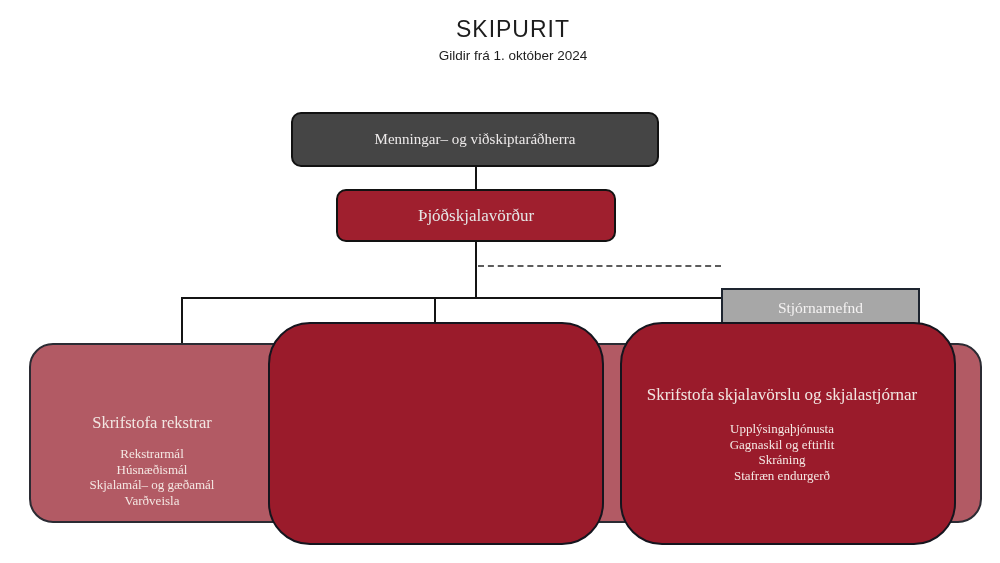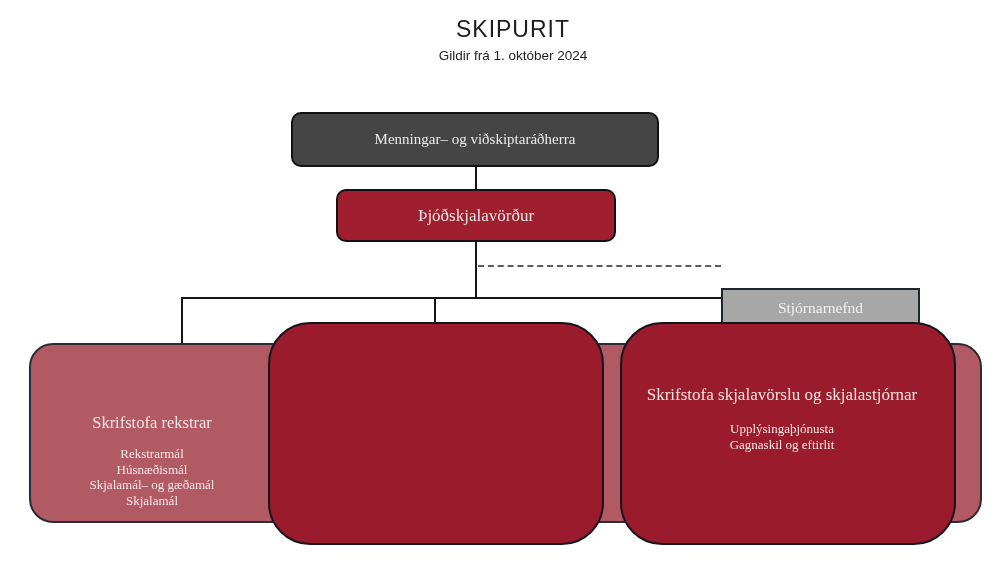--- a/index.html
+++ b/index.html
@@ -160,26 +160,28 @@
   <div class="back-box"></div>
   <div class="dark-box" id="dept-middle-box"></div>
   <div class="dark-box" id="dept-right-box"></div>
 
   <div class="dept-content" id="dept-left-content">
     <div class="dept-title">Skrifstofa rekstrar</div>
     <div class="dept-list">
       <div class="dept-item">Rekstrarmál</div>
       <div class="dept-item">Húsnæðismál</div>
       <div class="dept-item">Skjalamál– og gæðamál</div>
-      <div class="dept-item">Skjalamál</div>
+      <div class="dept-item">Varðveisla</div>
     </div>
   </div>
 
 
   <div class="dept-content" id="dept-right-content">
     <div class="dept-title">Skrifstofa skjalavörslu og skjalastjórnar</div>
     <div class="dept-list">
       <div class="dept-item">Upplýsingaþjónusta</div>
       <div class="dept-item">Gagnaskil og eftirlit</div>
+      <div class="dept-item">Skráning</div>
+      <div class="dept-item">Stafræn endurgerð</div>
     </div>
   </div>
 
 </div>
 
 </body></html>

